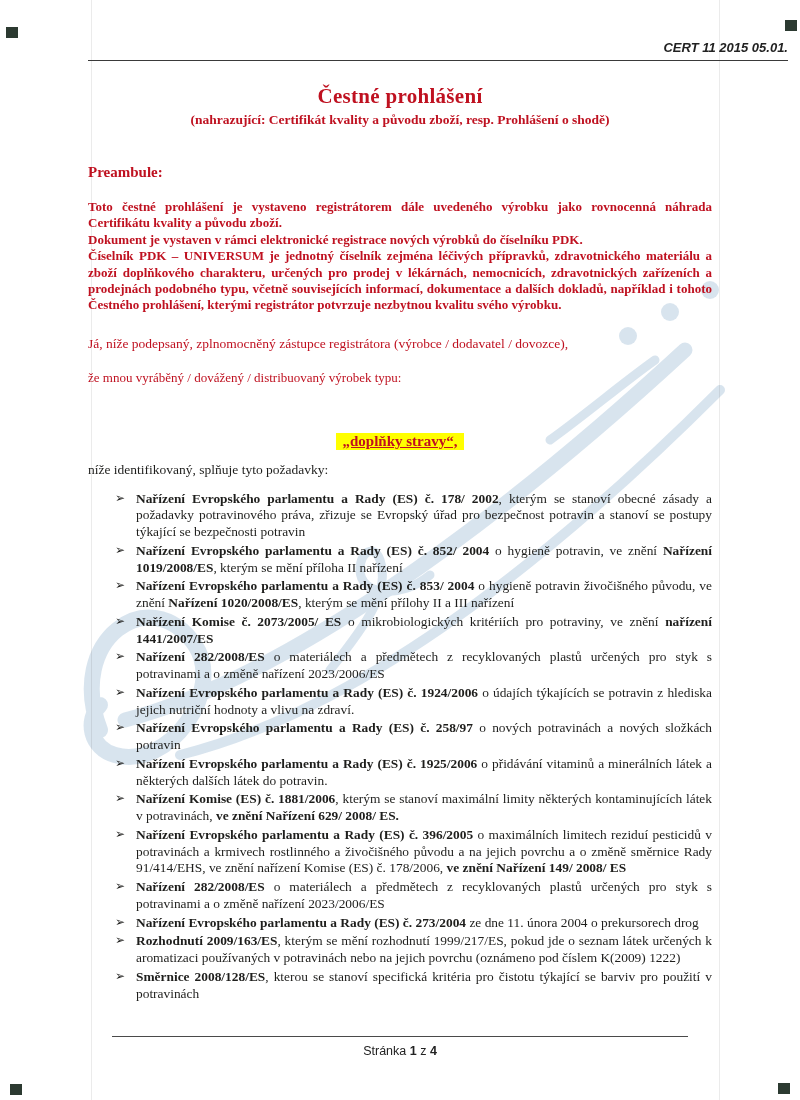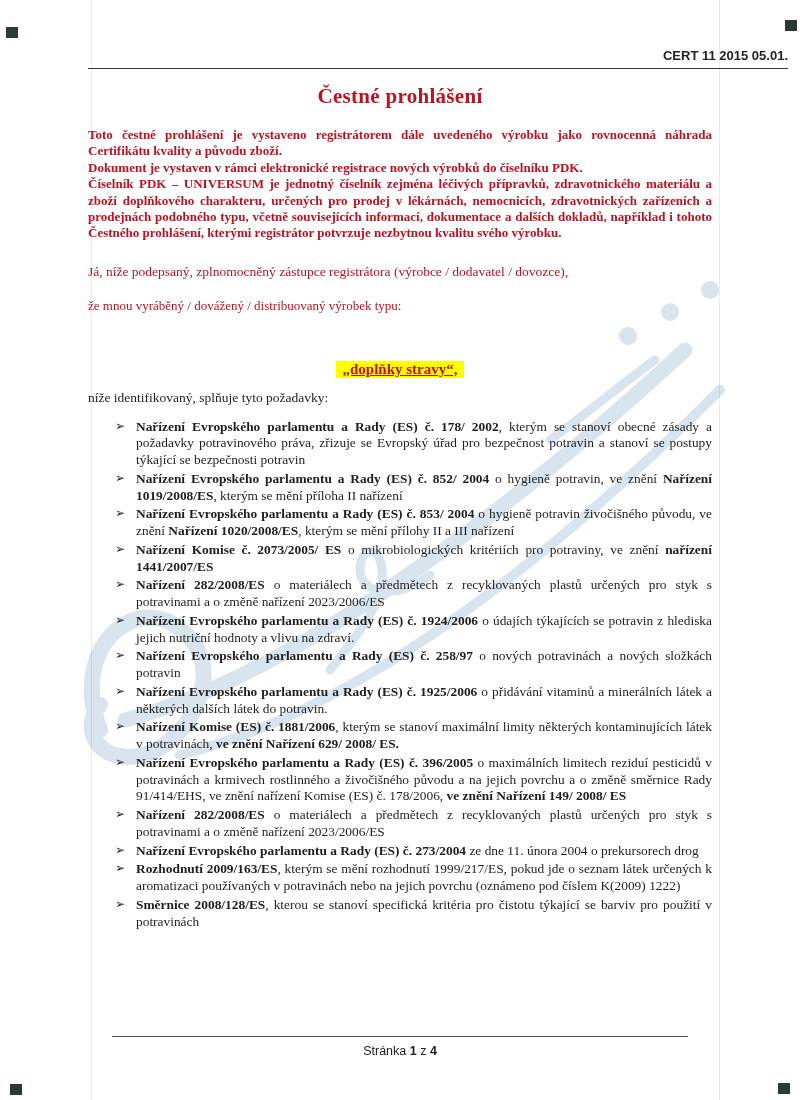--- a/index.html
+++ b/index.html
@@ -22,24 +22,24 @@
   .scan-line { position:absolute; top:0; bottom:0; width:1px; background:rgba(60,60,60,0.10); }
   .scan-line-left { left:91px; }
   .scan-line-right { left:719px; }
 
   .watermark { position:absolute; left:30px; top:250px; width:740px; height:580px;
                opacity:.45; pointer-events:none; z-index:0; }
 
   .content { position:relative; z-index:1; }
 
   .doc-header {
-    position:absolute; left:88px; right:12px; top:48px;
+    position:absolute; left:88px; right:12px; top:40px;
     text-align:right;
     font-family:"Liberation Sans", sans-serif;
-    font-weight:bold; font-size:13px; color:#222;
+    font-style:italic; font-weight:bold; font-size:13px; color:#222;
     border-bottom:1.6px solid #3a3a3a; padding-bottom:5px;
   }
 
   .body-area { position:absolute; left:88px; right:88px; top:84px; }
   .doc-title { text-align:center; font-size:21px; font-weight:bold; color:#bf1120; letter-spacing:.3px; }
   .doc-subtitle { text-align:center; font-size:13.5px; font-weight:bold; color:#bf1120; margin-top:3px; }
 
   .preamble-heading { color:#bf1120; font-weight:bold; font-size:15px; margin-top:36px; }
   .preamble-par { color:#bf1120; font-weight:bold; font-size:13px; line-height:1.26; text-align:justify; margin-top:18px; }
   .preamble-par + .preamble-par { margin-top:0; }
@@ -106,21 +106,23 @@
 
   <div class="scan-line scan-line-left"></div>
   <div class="scan-line scan-line-right"></div>
 
   <div class="doc-header">
     <span>CERT 11 2015 05.01.</span>
   </div>
 
   <div class="content body-area">
     <h1 class="doc-title">Čestné prohlášení</h1>
+    <div class="doc-subtitle">(nahrazující: Certifikát kvality a původu zboží, resp. Prohlášení o shodě)</div>
 
+    <h2 class="preamble-heading">Preambule:</h2>
     <p class="preamble-par">Toto čestné prohlášení je vystaveno registrátorem dále uvedeného výrobku jako rovnocenná náhrada Certifikátu kvality a původu zboží.</p>
     <p class="preamble-par">Dokument je vystaven v rámci elektronické registrace nových výrobků do číselníku PDK.</p>
     <p class="preamble-par">Číselník PDK – UNIVERSUM je jednotný číselník zejména léčivých přípravků, zdravotnického materiálu a zboží doplňkového charakteru, určených pro prodej v lékárnách, nemocnicích, zdravotnických zařízeních a prodejnách podobného typu, včetně souvisejících informací, dokumentace a dalších dokladů, například i tohoto Čestného prohlášení, kterými registrátor potvrzuje nezbytnou kvalitu svého výrobku.</p>
 
     <p class="decl-intro">Já, níže podepsaný, zplnomocněný zástupce registrátora (výrobce / dodavatel / dovozce),</p>
     <p class="decl-product-intro">že mnou vyráběný / dovážený  / distribuovaný výrobek typu:</p>
 
     <div class="product-type-row">
       <span class="product-type">„doplňky stravy“,</span>
     </div>

